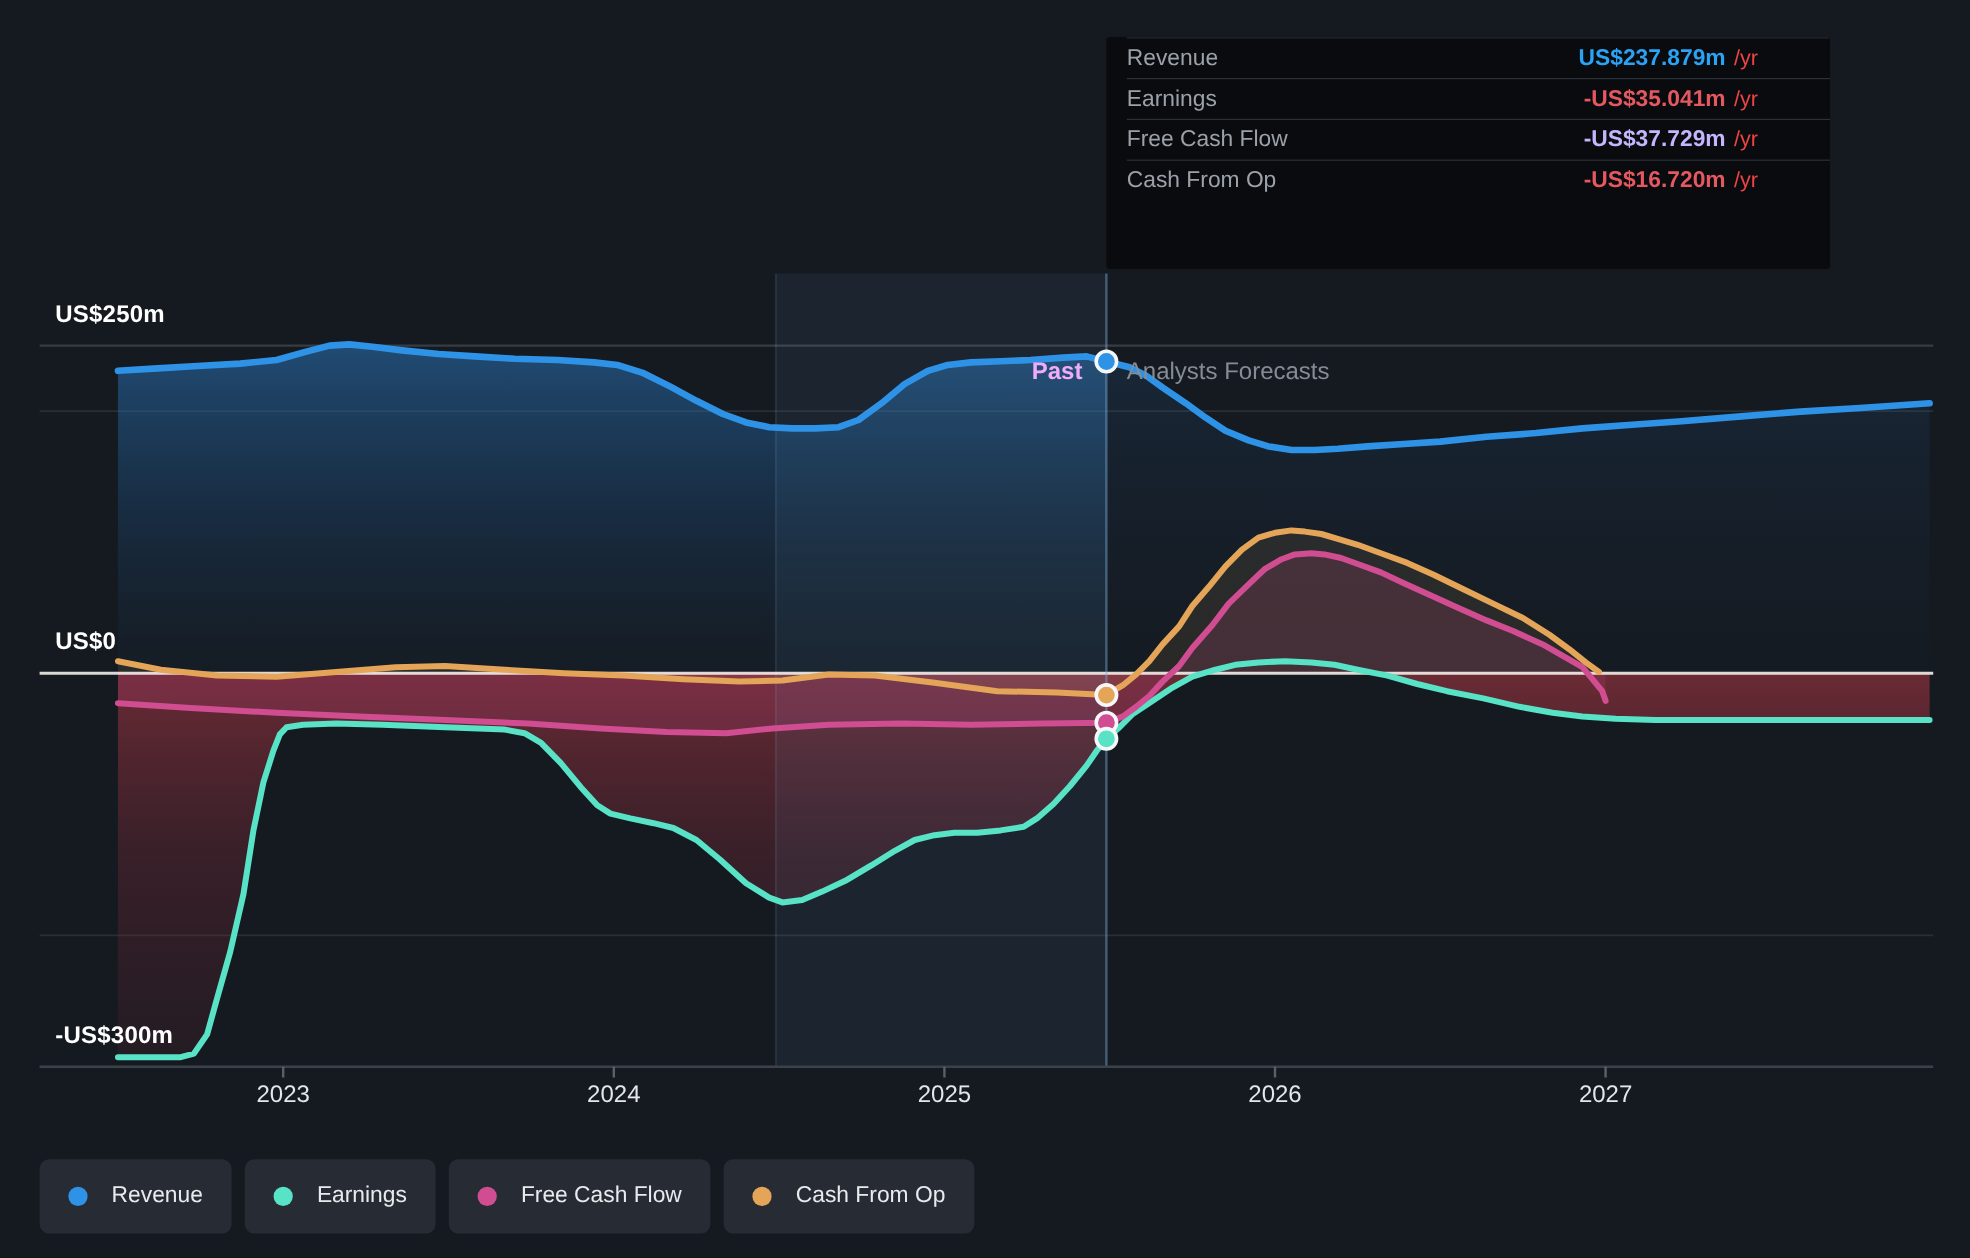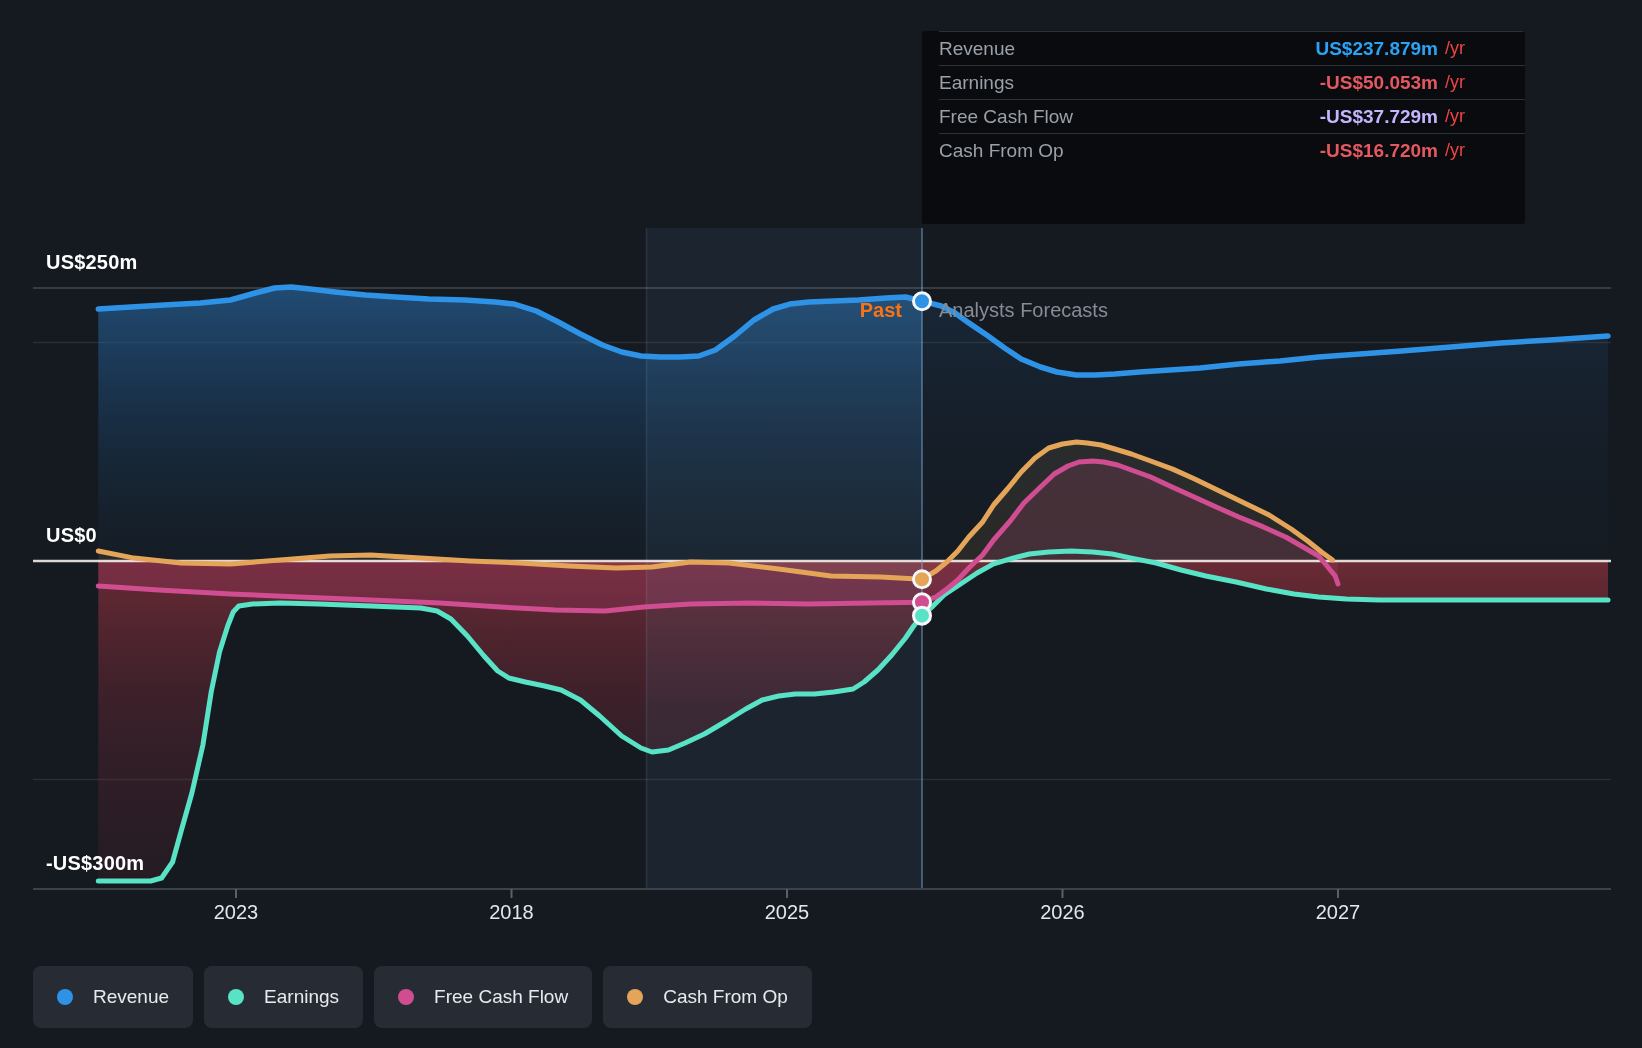--- a/index.html
+++ b/index.html
@@ -7,21 +7,21 @@
   .stage{
     position:relative;width:1642px;height:1048px;overflow:hidden;
     background:#151a21;
     font-family:"Liberation Sans","DejaVu Sans",sans-serif;
     -webkit-font-smoothing:antialiased;
   }
   .stage svg{position:absolute;left:0;top:0;}
   .overlay{position:absolute;left:0;top:0;width:100%;height:100%;pointer-events:none;}
   .ylab{position:absolute;color:#fff;font-size:20px;font-weight:700;letter-spacing:.2px;}
   .xlab{position:absolute;color:#e4e7ea;font-size:20px;font-weight:400;transform:translateX(-50%);}
-  .past-label{position:absolute;top:299px;color:#f97316;font-size:20px;font-weight:700;text-align:right;}
+  .past-label{position:absolute;top:299px;color:#f0abfc;font-size:20px;font-weight:700;text-align:right;}
   .forecast-label{position:absolute;top:299px;color:#858c95;font-size:20px;font-weight:400;}
   
   .tooltip{
     position:absolute;left:921px;top:30px;width:605px;height:195px;
     background:rgba(9,11,14,0.97);border:1px solid rgba(255,255,255,0.05);
     border-radius:4px;overflow:hidden;
   }
   .tooltip .tt-title{padding:13px 17px 10px 17px;color:#fff;font-size:20px;font-weight:700;}
   .tooltip .tt-row{
     display:flex;align-items:center;height:34px;margin-left:17px;padding-right:60px;
@@ -117,38 +117,38 @@
   </svg>
 
   <div class="overlay">
     <div id="y-labels">
         <div class="ylab" style="left: 46px; top: 251px;">US$250m</div>
         <div class="ylab" style="left: 46px; top: 524px;">US$0</div>
         <div class="ylab" style="left: 46px; top: 851.6px;">-US$300m</div>
       </div>
     <div id="x-labels">
         <div class="xlab" style="left: 236px; top: 901px;">2023</div>
-        <div class="xlab" style="left: 511.5px; top: 901px;">2018</div>
+        <div class="xlab" style="left: 511.5px; top: 901px;">2024</div>
         <div class="xlab" style="left: 787px; top: 901px;">2025</div>
         <div class="xlab" style="left: 1062.5px; top: 901px;">2026</div>
         <div class="xlab" style="left: 1338px; top: 901px;">2027</div>
       </div>
 
     <div class="past-label" id="past-label" style="left: 701.995px; width: 200px;">Past</div>
     <div class="forecast-label" id="forecast-label" style="left: 938.995px;">Analysts Forecasts</div>
 
     <div class="tooltip">
       <div class="tt-row">
         <span class="tt-label">Revenue</span>
         <span class="tt-value" style="color: rgb(43, 163, 245); text-align: center;">US$237.879m</span>
         <span class="tt-suffix">/yr</span>
       </div>
       <div class="tt-row">
         <span class="tt-label">Earnings</span>
-        <span class="tt-value" style="color: rgb(228, 88, 96);">-US$50.053m</span>
+        <span class="tt-value" style="color: rgb(228, 88, 96);">-US$35.041m</span>
         <span class="tt-suffix">/yr</span>
       </div>
       <div class="tt-row">
         <span class="tt-label">Free Cash Flow</span>
         <span class="tt-value" style="color: #c4b5fd;">-US$37.729m</span>
         <span class="tt-suffix">/yr</span>
       </div>
       <div class="tt-row">
         <span class="tt-label">Cash From Op</span>
         <span class="tt-value" style="color: rgb(228, 88, 96);">-US$16.720m</span>

